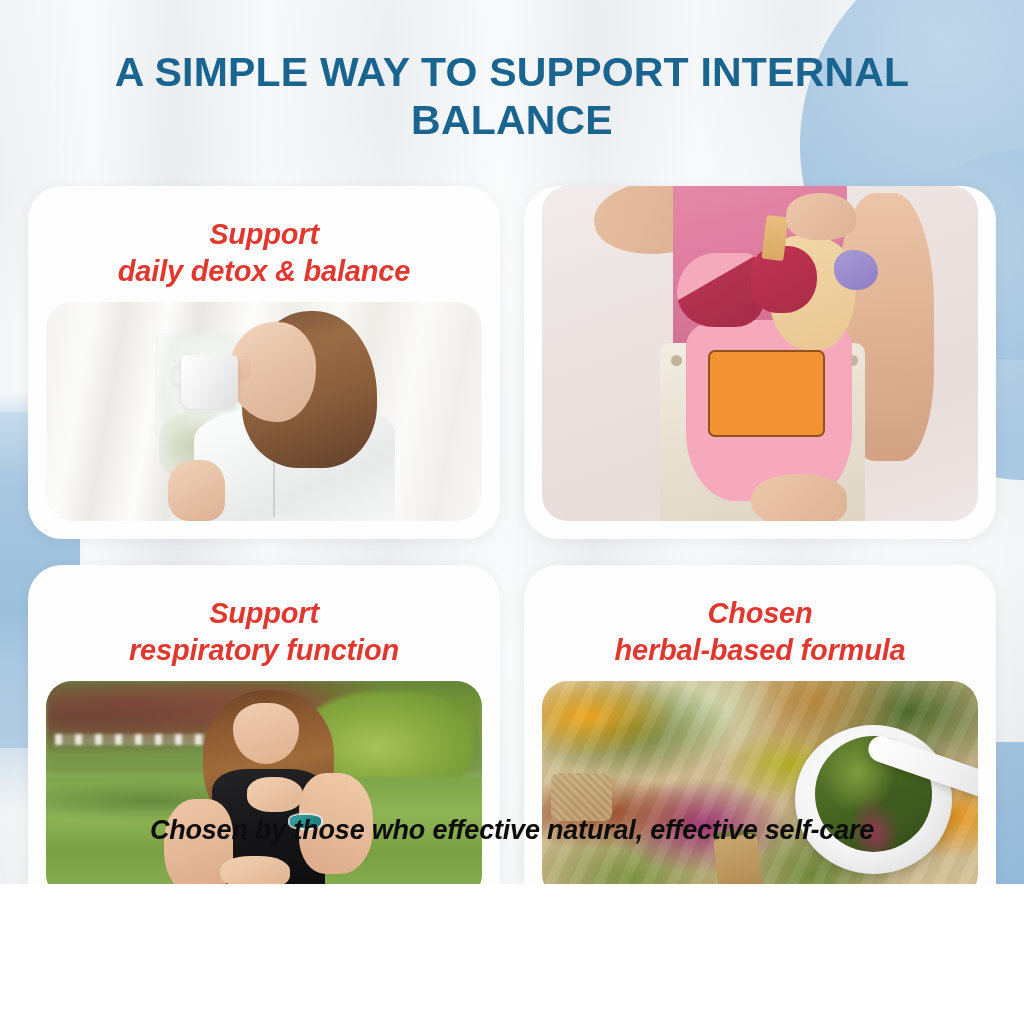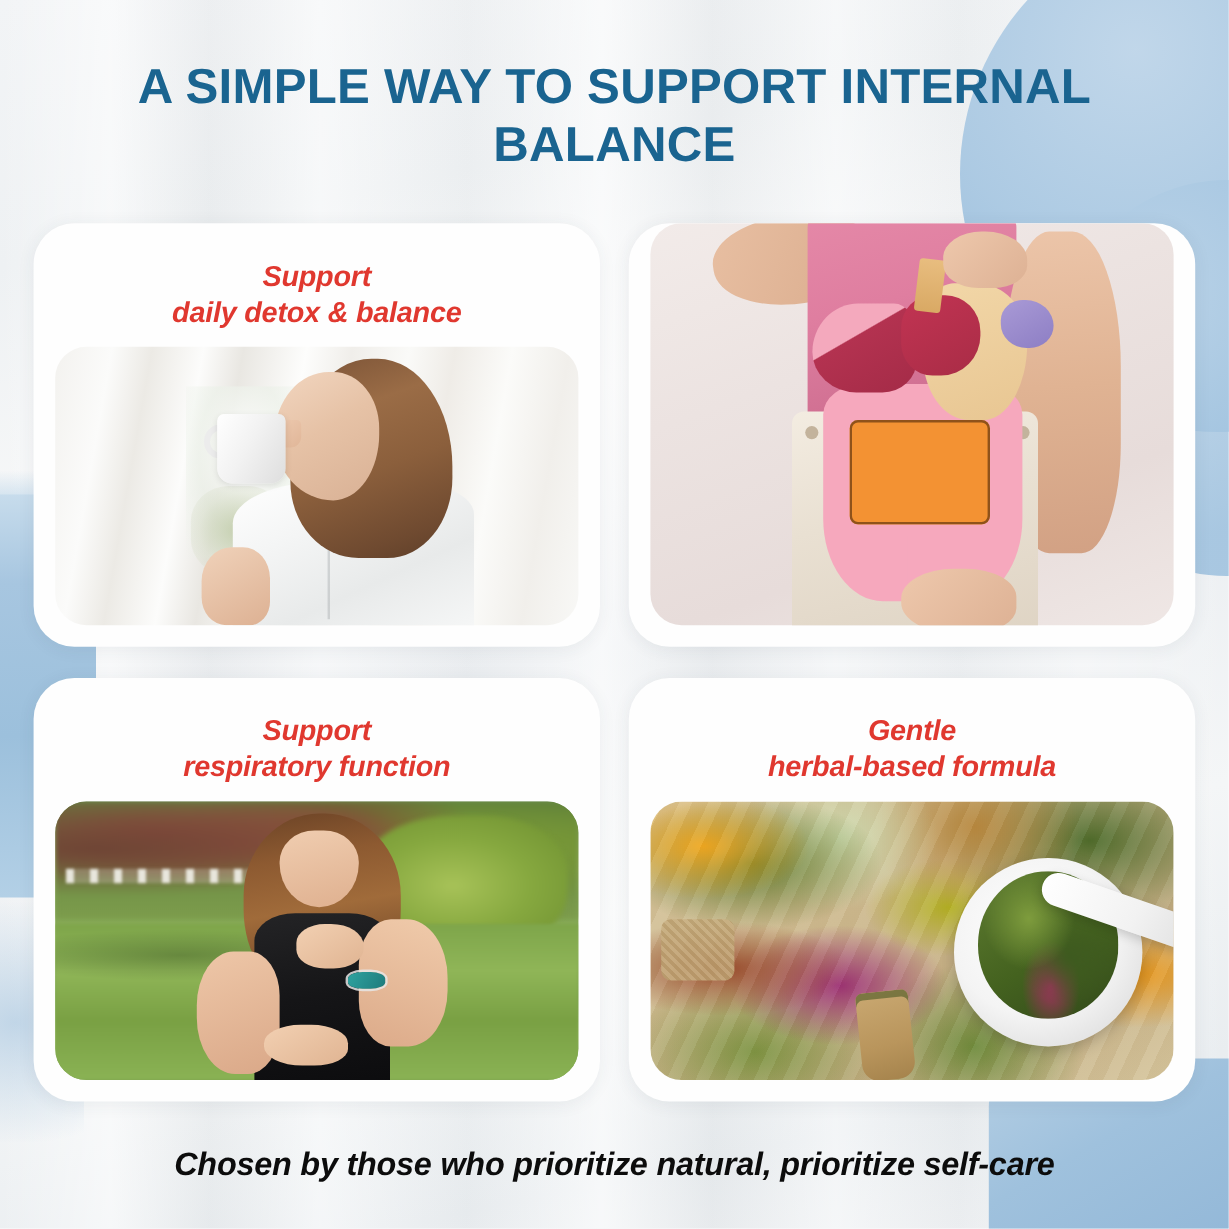--- a/index.html
+++ b/index.html
@@ -7,21 +7,21 @@
 
   html, body {
     width:1024px; height:1024px;
     font-family:"Liberation Sans", sans-serif;
     overflow:hidden;
   }
 
   
   .poster {
     position:relative;
-    width:1024px; height:1024px;
+    width:1024px; height:884px;
     background:
       linear-gradient(168deg,
         #f2f4f6 0%,
         #eef1f3 18%,
         #f6f7f8 34%,
         #eceff2 52%,
         #f4f6f7 70%,
         #e9edf0 88%,
         #f0f2f4 100%);
     overflow:hidden;
@@ -133,21 +133,21 @@
     background:#fefefe;
     border-radius:34px;
     box-shadow:0 2px 14px rgba(40,60,80,.065);
     display:flex;
     flex-direction:column;
     align-items:center;
     overflow:hidden;
   }
 
   .card-title {
-    font-size:24px;
+    font-size:29px;
     font-weight:bold;
     font-style:italic;
     color:#e0382f;
     text-align:center;
     line-height:1.26;
     padding:30px 16px 13px;
     white-space:pre-line;
     letter-spacing:-.2px;
   }
 
@@ -565,29 +565,29 @@
         <div class="p-top"></div>
         <div class="p-arm-l"></div>
         <div class="p-arm-r"></div>
         <div class="p-hand-chest"></div>
         <div class="p-hand-belly"></div>
         <div class="p-watch"></div>
       </div>
     </div>
 
     <div class="card">
-      <div class="card-title">Gentle
+      <div class="card-title">Chosen
 herbal-based formula</div>
       <div class="card-photo ph-herbs">
         <div class="board"></div>
         <div class="burlap"></div>
         <div class="mortar"></div>
         <div class="mortar-bowl"></div>
         <div class="pestle"></div>
         <div class="scoop"></div>
       </div>
     </div>
 
   </div>
 
-  <div class="footer">Chosen by those who prioritize natural, prioritize self-care</div>
+  <div class="footer">Chosen by those who effective natural, effective self-care</div>
 
 </div>
 
 </body></html>

